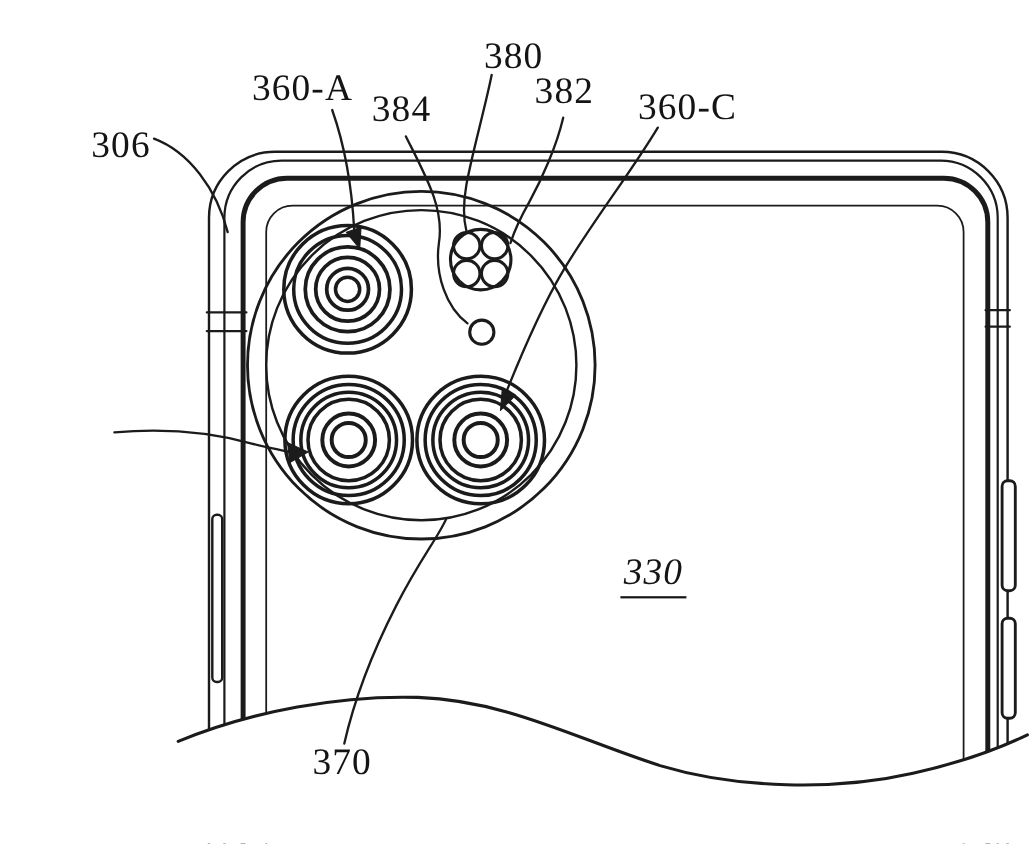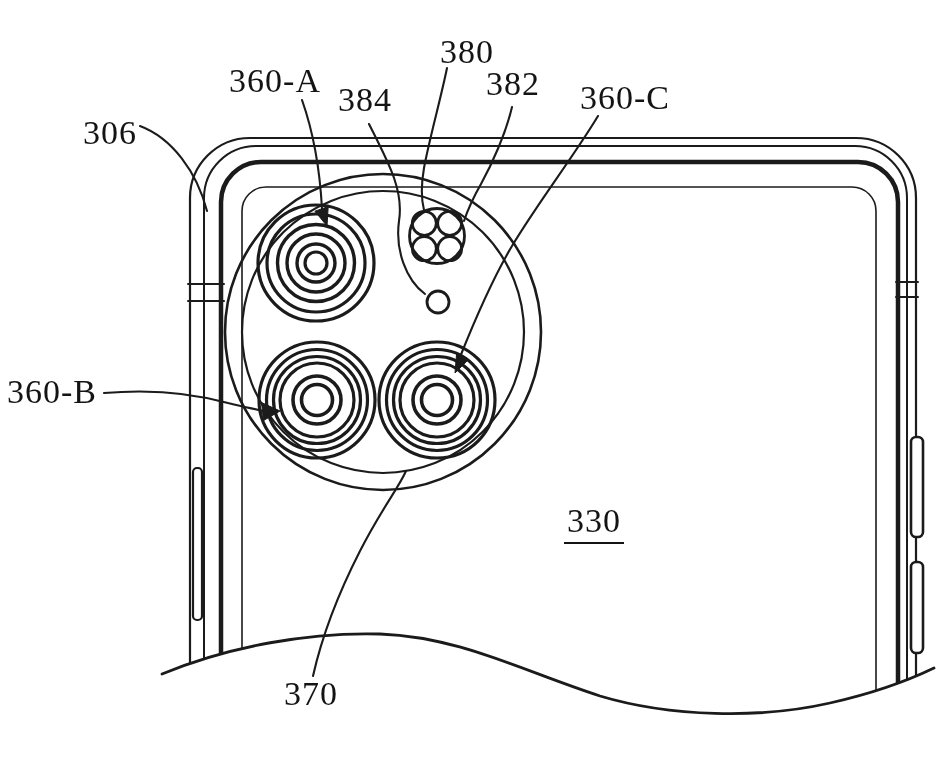--- a/index.html
+++ b/index.html
@@ -82,17 +82,16 @@
       <polygon points="280,411 261.5,402.5 263.5,420.5" fill="#1b1b1b" stroke="#1b1b1b" stroke-width="1" stroke-linejoin="round"></polygon>
       <polygon points="455,373 456.6,353.8 468.6,359.4" fill="#1b1b1b" stroke="#1b1b1b" stroke-width="1" stroke-linejoin="round"></polygon>
     </svg>
   <div class="labels">
       <div class="fig-label" style="left: 110px; top: 121px; margin-top: 12px;">306</div>
       <div class="fig-label" style="left: 275px; top: 81px; text-align: center;">360-A</div>
       <div class="fig-label" style="left: 365px; top: 100px;">384</div>
       <div class="fig-label" style="left: 448px; top: 52px; margin-left: 19px;">380</div>
       <div class="fig-label" style="left: 513px; top: 84px; text-align: center;">382</div>
       <div class="fig-label" style="left: 597px; top: 98px; margin-left: 28px;">360-C</div>
-      <div class="fig-label" style="left: 52px; top: 392px;">360-B</div>
-      <div class="fig-label underline" style="left: 594px; top: 524px;">330</div>
+      <div class="fig-label underline" style="left: 594px; top: 524px; font-style: italic;">330</div>
       <div class="fig-label" style="left: 311px; top: 694px;">370</div>
     </div>
 </div>
 
 </body></html>

